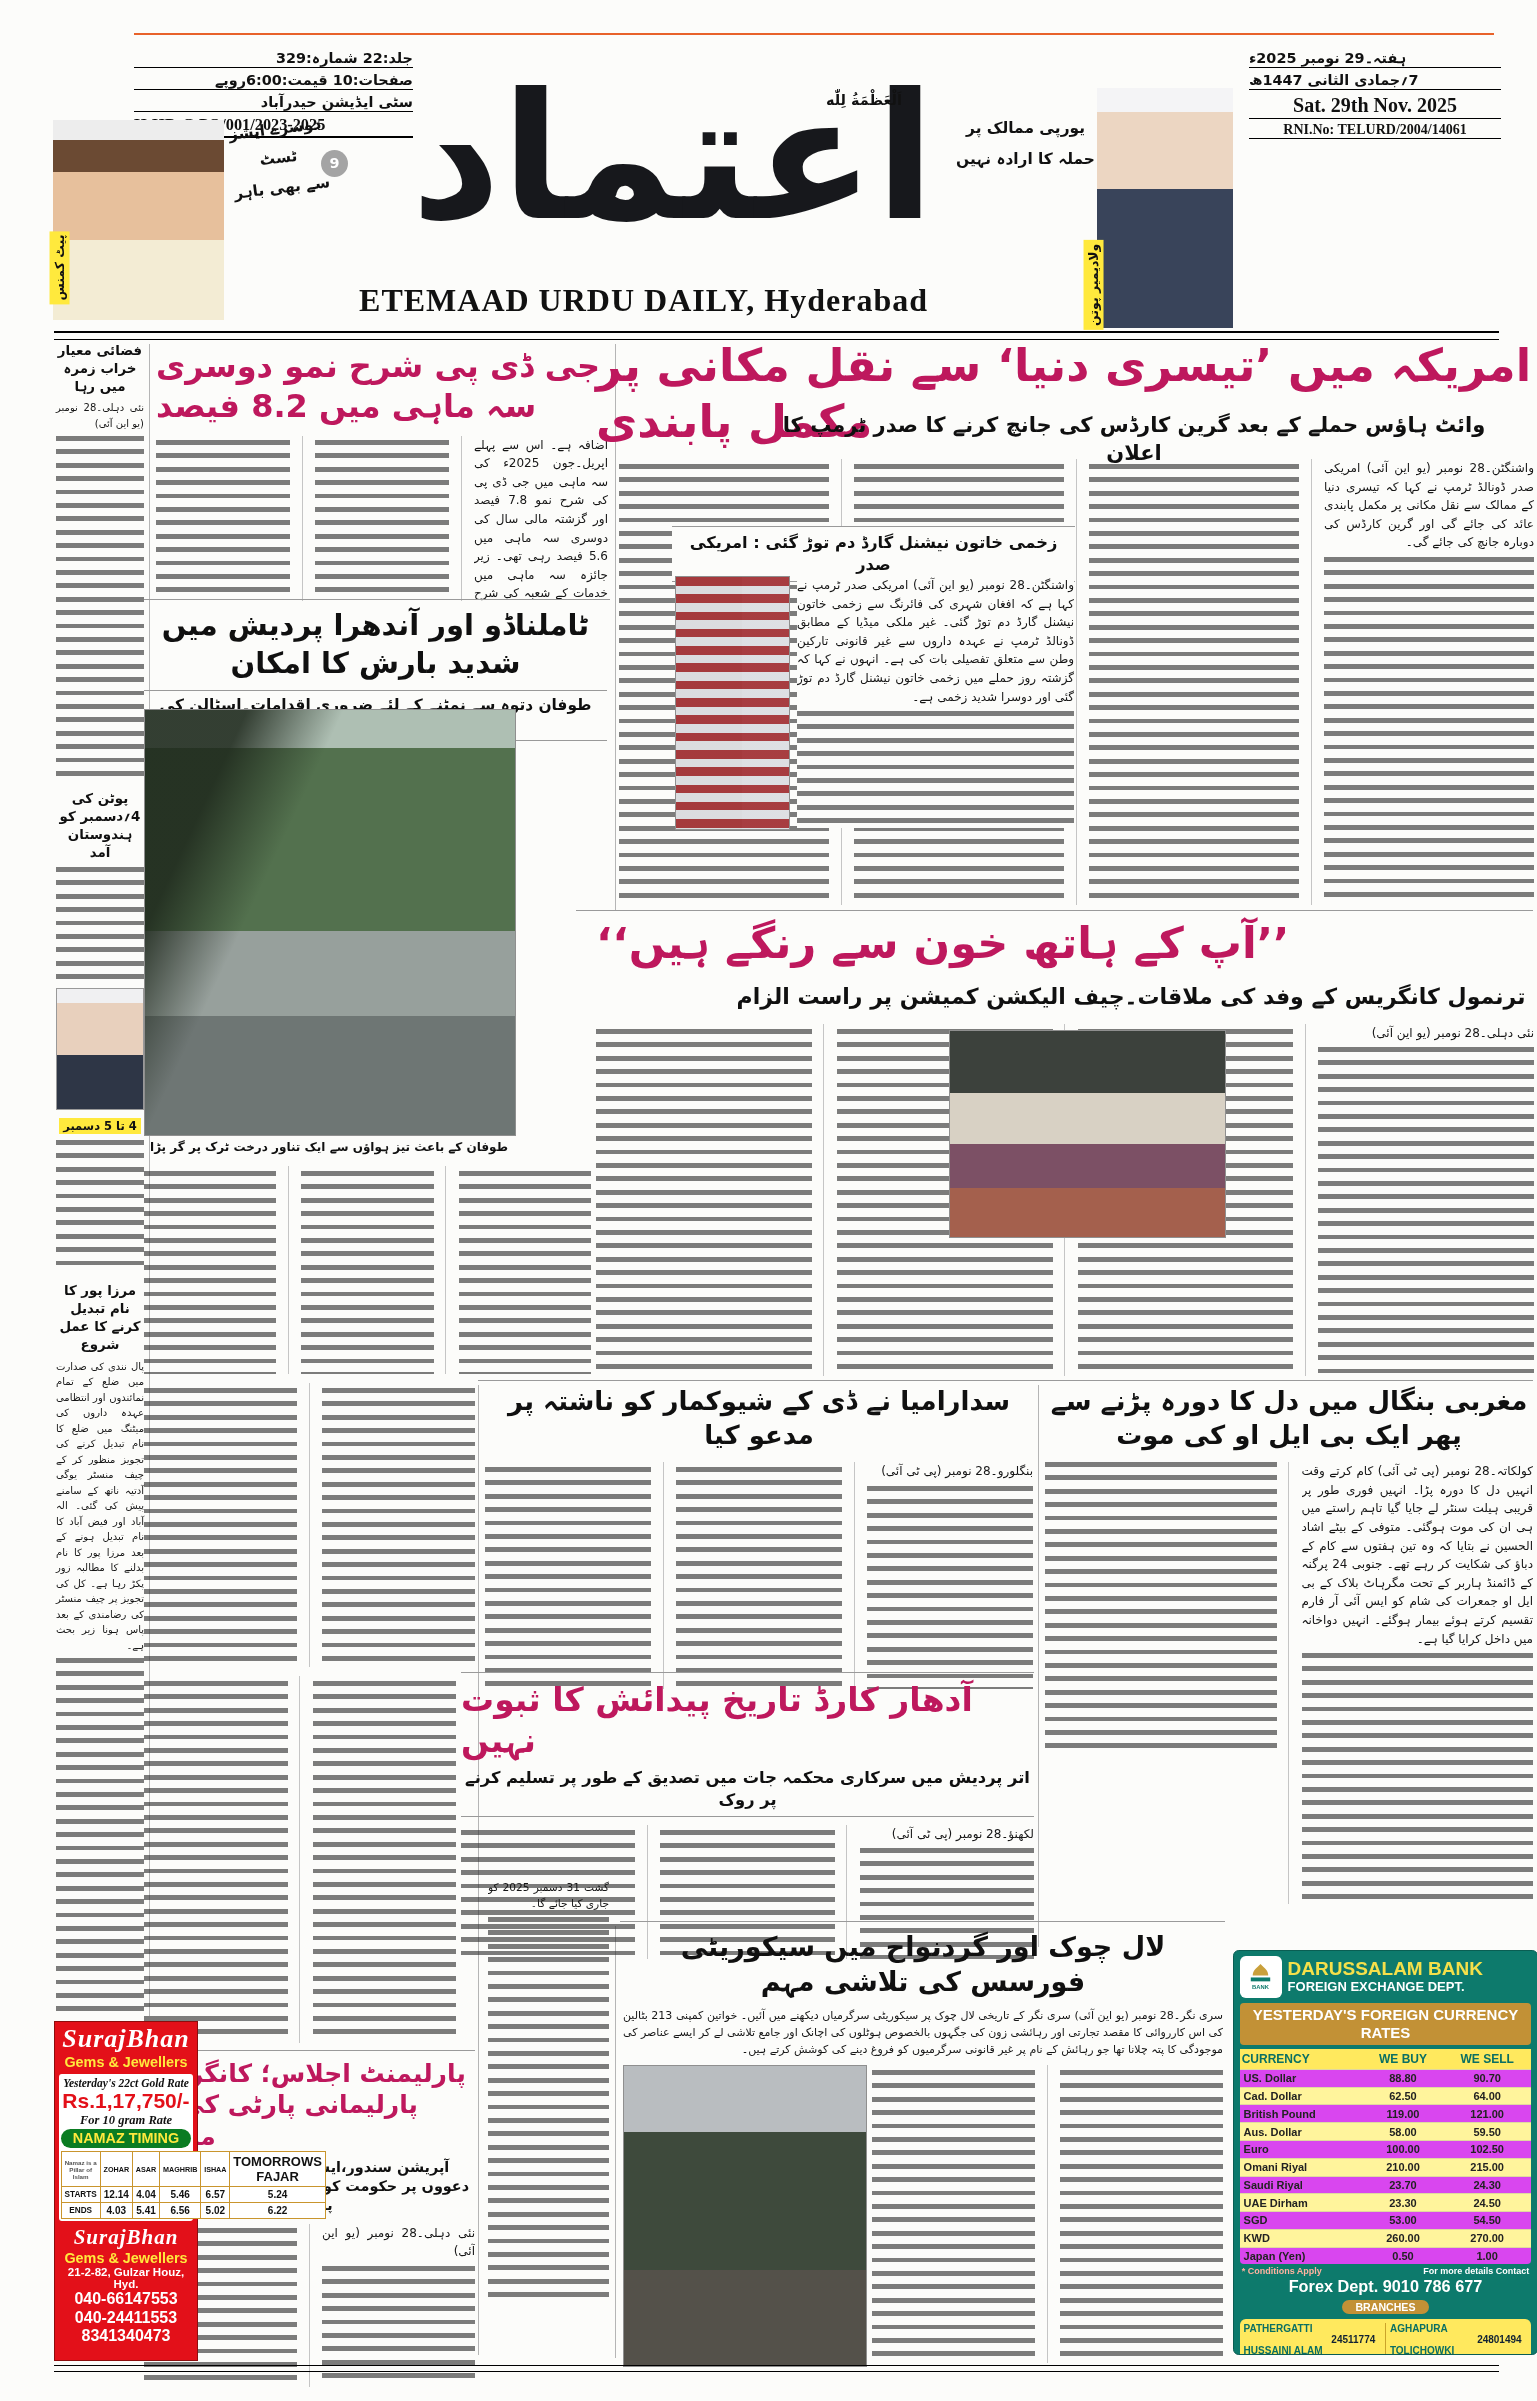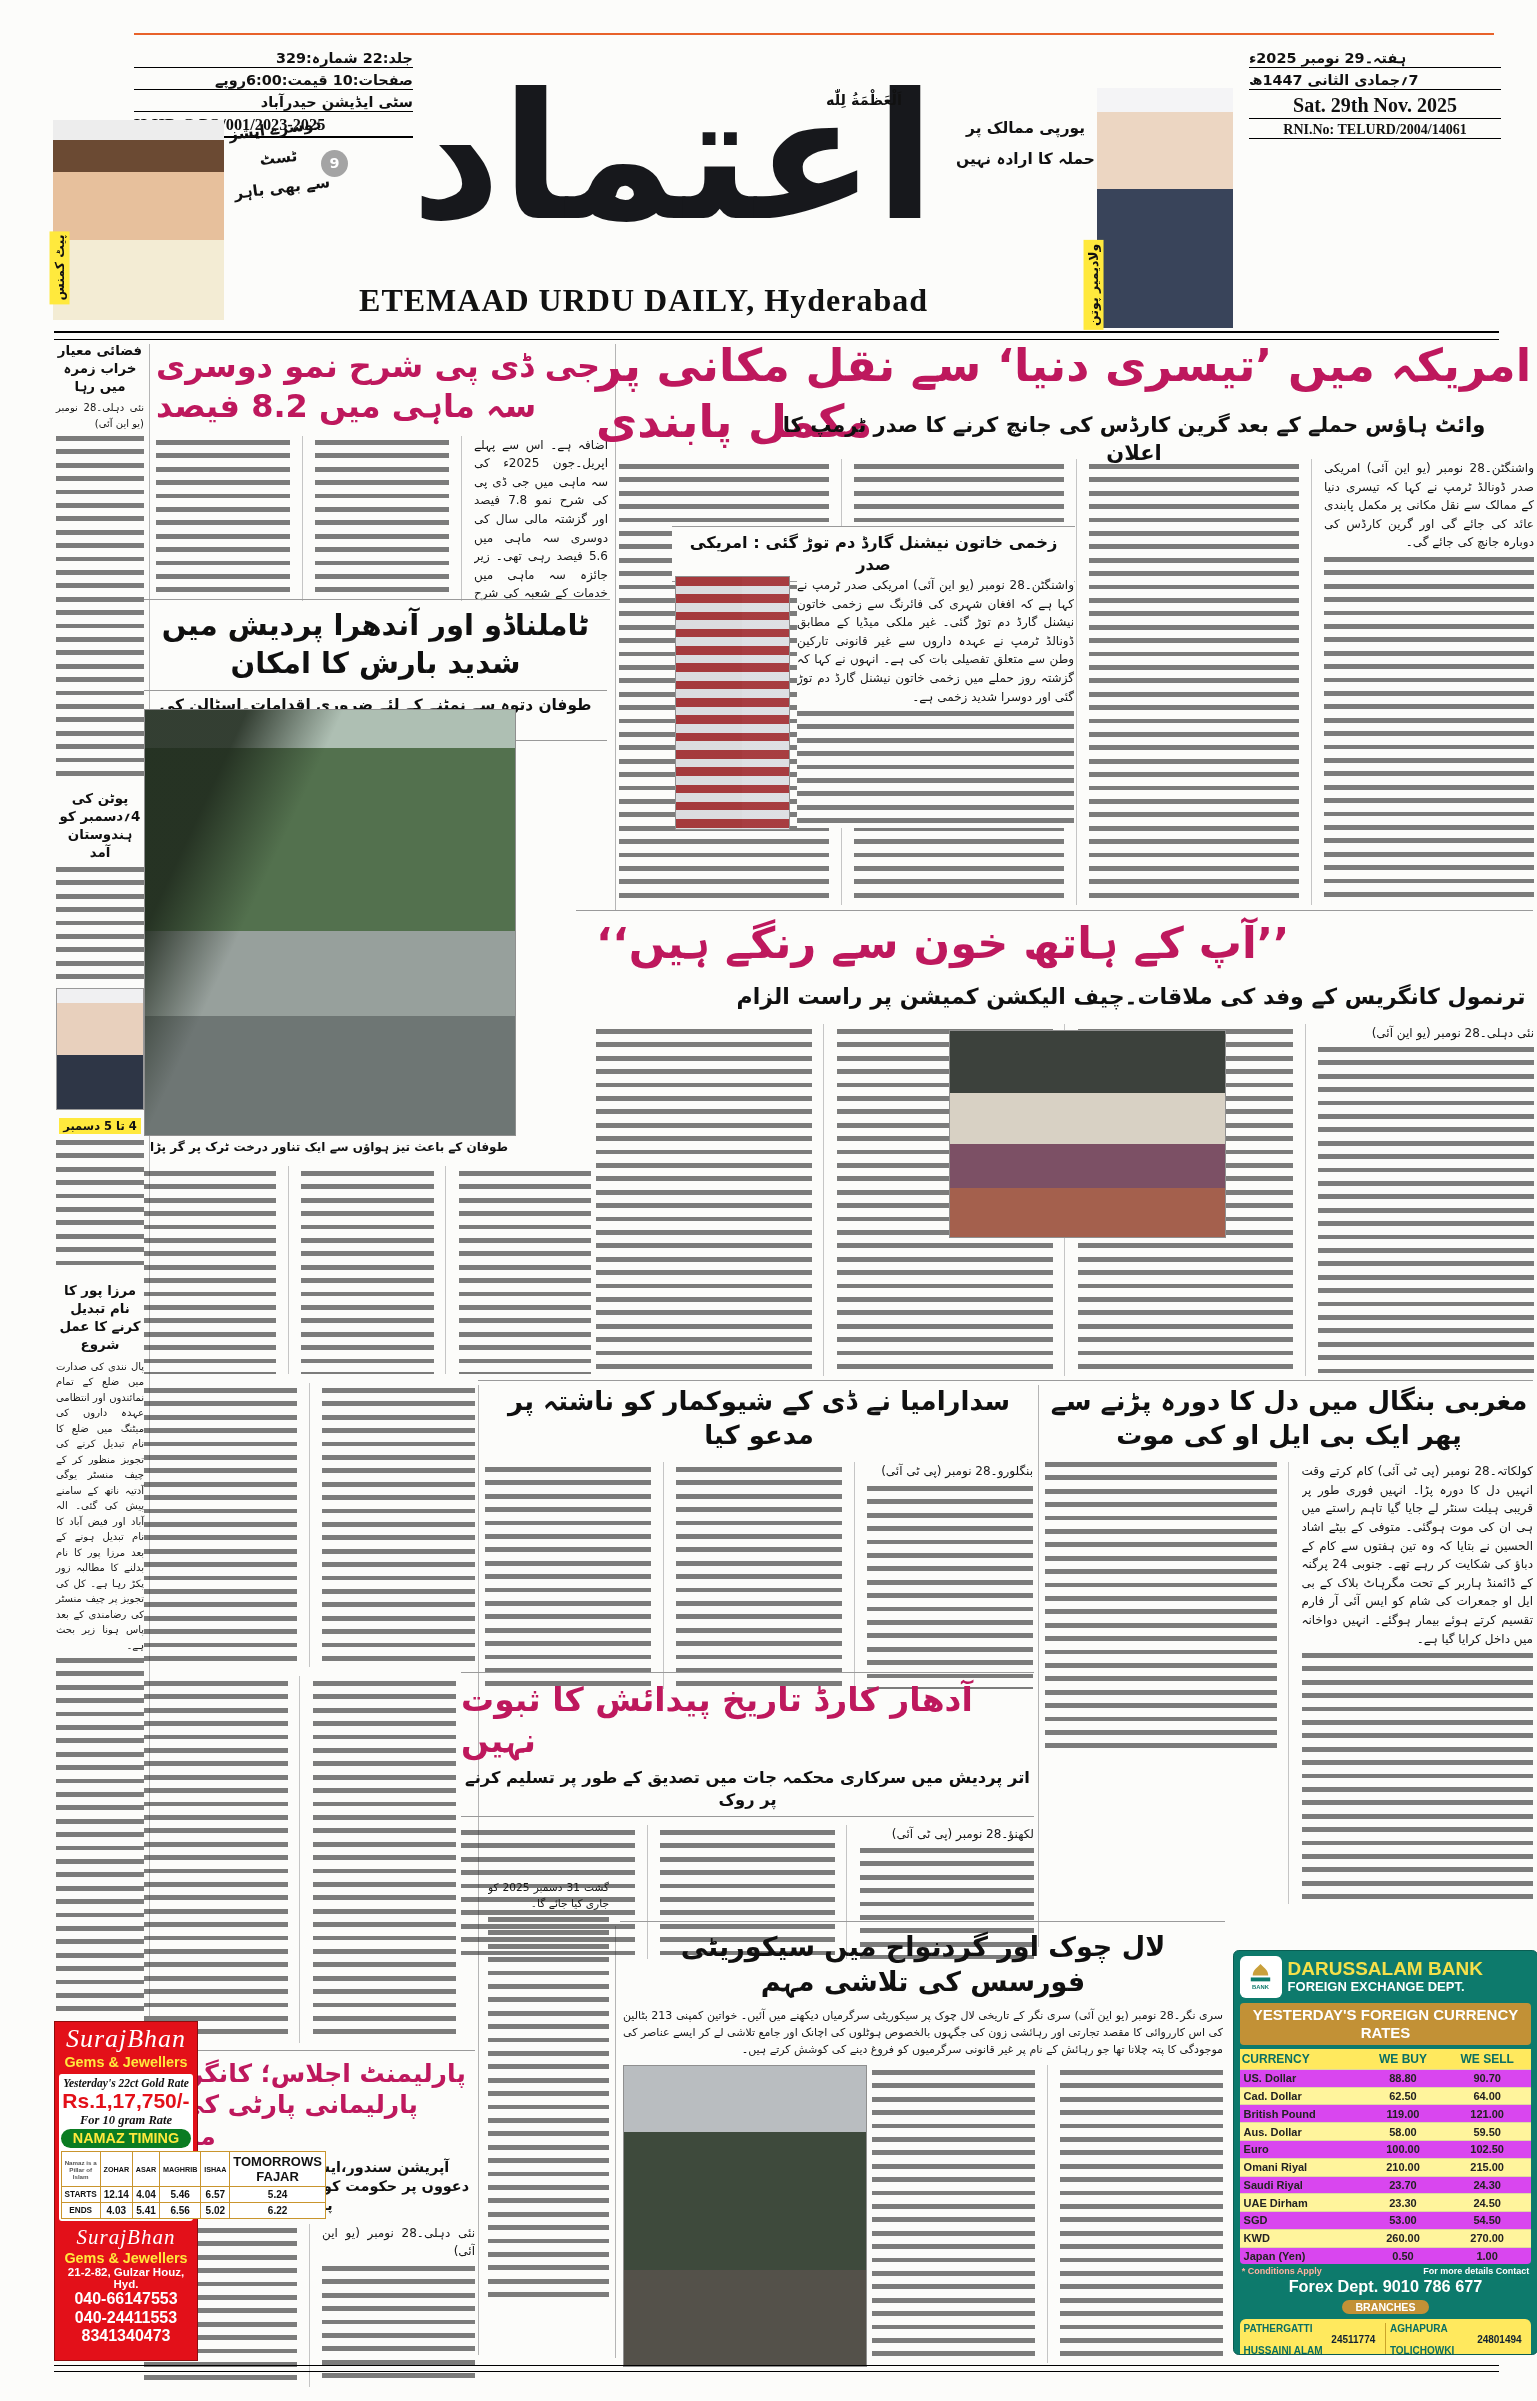--- a/index.html
+++ b/index.html
@@ -42,21 +42,21 @@
            text-align:center;padding:2.9px 1.9px;margin:3.8px 5.8px;border-radius:3.8px;line-height:1.2}
   .branches{background:#ffe95e;margin:3.8px 5.8px;border-radius:5.8px;display:flex;
             font-size:10px;font-weight:bold;padding:3.8px;gap:4px}
   .branches .bcolm{flex:1}
   .branches .bcolm+.bcolm{border-left:1px solid #caa42a;padding-left:3.8px}
   .br-name{color:#0b6f62}
   .br-num{color:#123;text-align:right;padding-right:5.8px}
   
   .sb{position:absolute;background:#e31019;color:#fff;text-align:center;
       border:1px solid #8d0d0d;font-family:"Liberation Serif",serif}
-  .sb-script{font-style:italic;font-weight:normal;font-size:26px;letter-spacing:1px}
+  .sb-script{font-style:italic;font-weight:bold;font-size:26px;letter-spacing:1px}
   .sb-gems{color:#ffe93d;font-weight:bold;font-size:14.4px;font-family:"Liberation Sans",sans-serif}
   .sb-white{background:#fff;color:#111;margin:3.8px;padding:2.9px 1.9px;border-radius:2.9px}
   .namaz-pill{display:inline-block;background:#0a7c22;color:#ffe93d;font-weight:bold;
               font-size:14.4px;padding:1.9px 11.5px;border-radius:11.5px;font-family:"Liberation Sans",sans-serif}
   .sb table{border-collapse:collapse;margin:2.9px auto 0;background:#fff;color:#111;
             font-family:"Liberation Sans",sans-serif}
   .sb td,.sb th{border:1px solid #c9952d;font-size:10px;font-weight:bold;padding:1.9px 2.9px}
   .sb .corner{font-size:6.2px;color:#555;width:33px}
 </style>
 </head>

